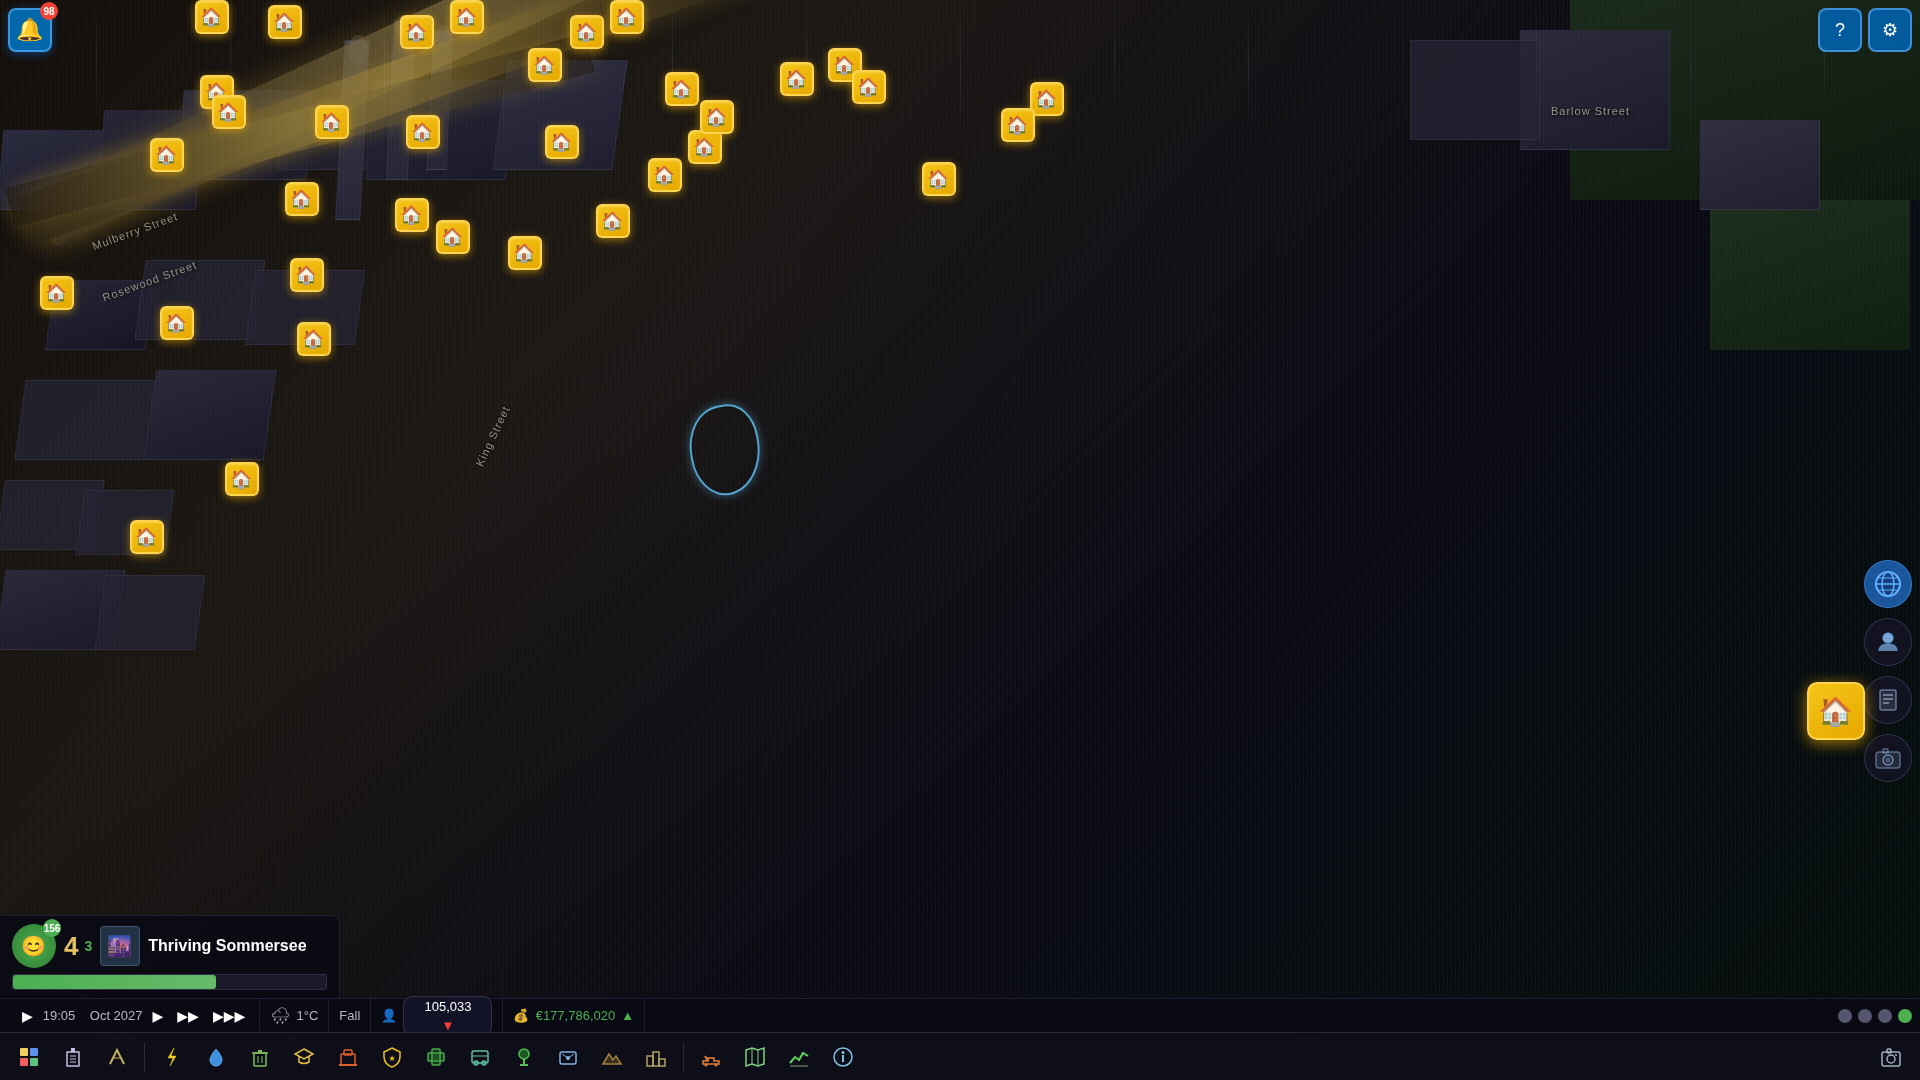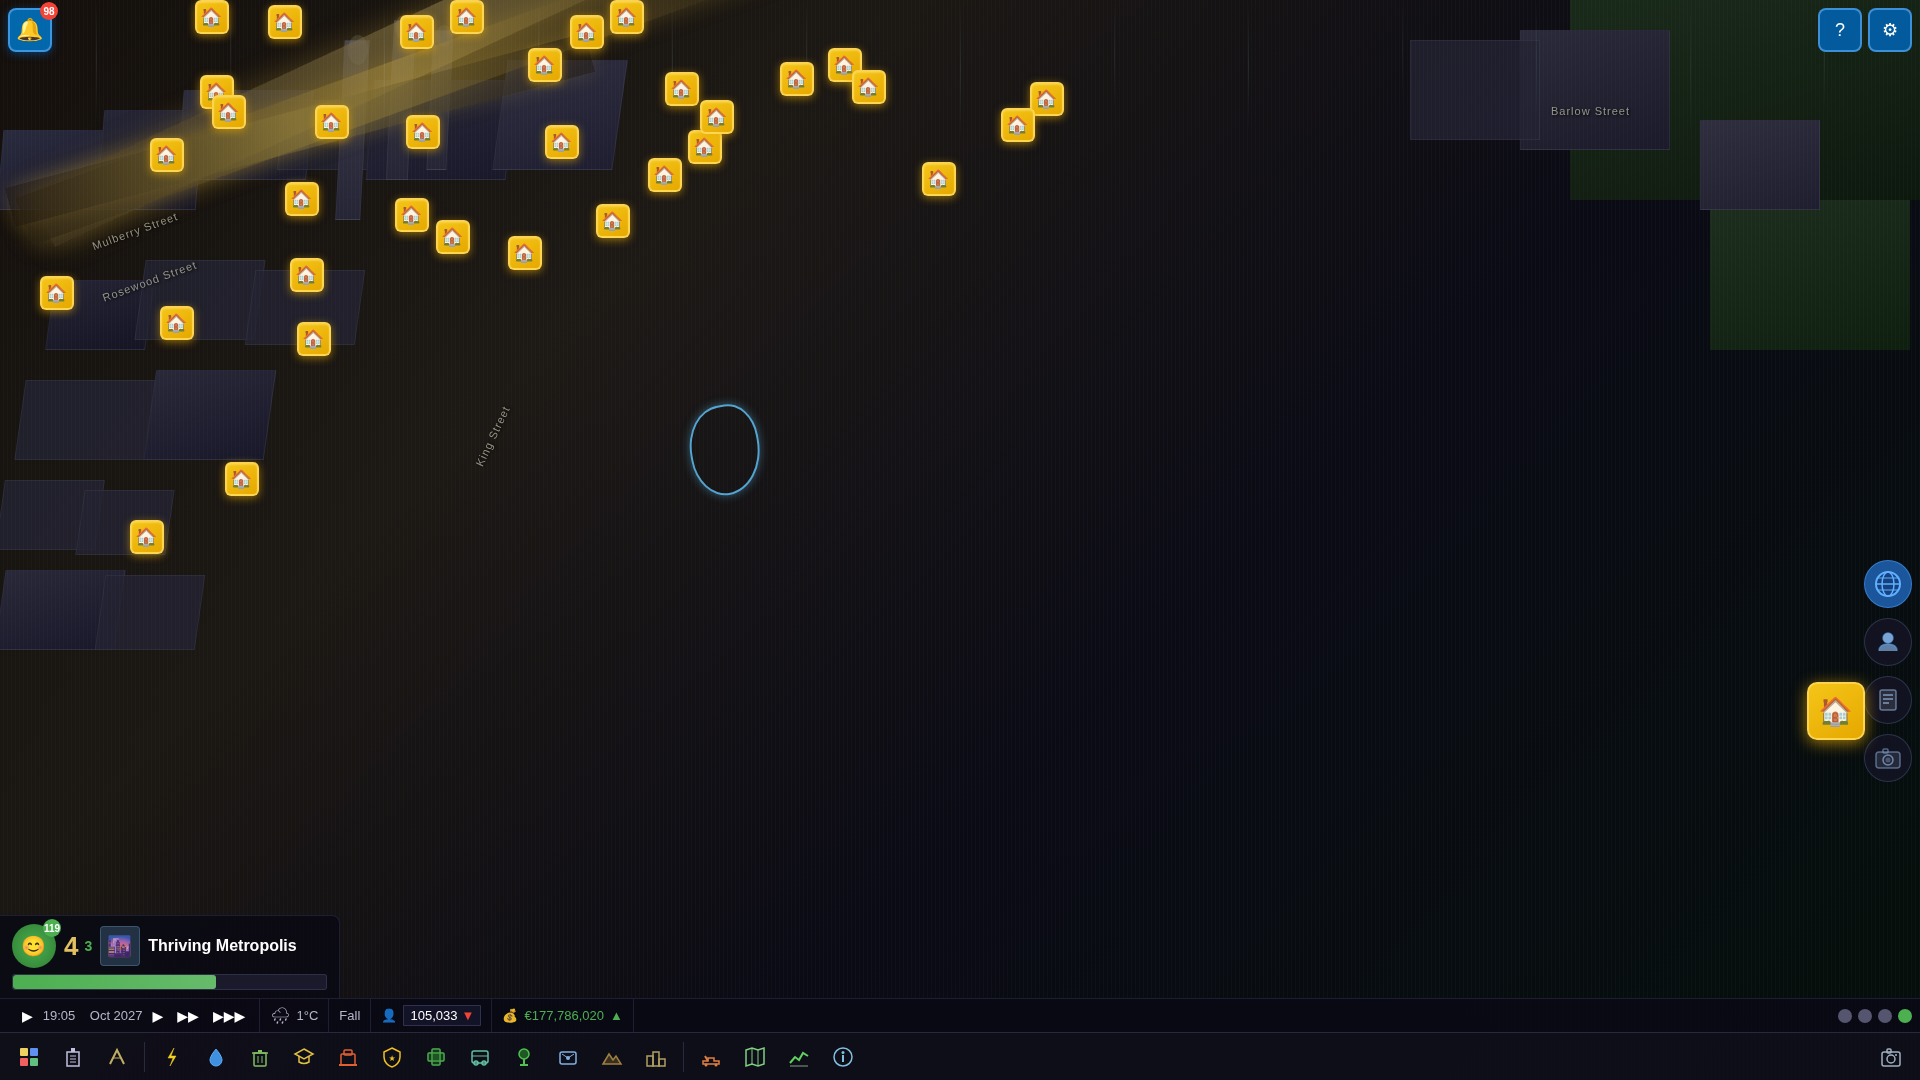--- a/index.html
+++ b/index.html
@@ -420,28 +420,29 @@
 
     
     .weather-icon {
       font-size: 16px;
     }
 
     
     .pop-dropdown {
       background: rgba(20,20,40,0.95);
       border: 1px solid rgba(80,80,120,0.5);
-      border-radius: 1px;
-      padding: 2px 6px;
+      border-radius: 9px;
+      padding: 2px 20px;
       color: white;
       font-size: 13px;
       cursor: pointer;
       display: flex;
       align-items: center;
       gap: 4px;
+      flex-direction: column;
     }
 
     .green-arrow { color: #4caf50; }
     .red-arrow { color: #f44336; }
 
     
     .budget-positive {
       color: #4caf50;
     }
 
@@ -700,32 +701,32 @@
     </svg>
   </div>
 </div>
 
 <div class="large-demand-icon">🏠</div>
 
 <div class="city-info">
   <div class="city-info-top">
     <div style="position:relative;">
       <div class="happiness-icon">😊
-        <div class="notification-badge" style="background:#4caf50;top:-5px;right:-5px;">119</div>
+        <div class="notification-badge" style="background:#4caf50;top:-5px;right:-5px;">156</div>
       </div>
     </div>
     <div class="city-level">
       <div class="level-badge">
         <span class="level-num">4</span>
         <span style="color:#4caf50;font-size:14px;font-weight:bold;">3</span>
       </div>
     </div>
     <div class="city-thumb">🌆</div>
     <div style="flex:1;">
-      <div class="city-name">Thriving Metropolis</div>
+      <div class="city-name">Thriving Sommersee</div>
     </div>
   </div>
   <div class="demand-bars">
     <div class="demand-bar-container">
       <div class="demand-bar-fill" style="width:65%;"></div>
     </div>
   </div>
 </div>
 
 <div class="status-bar">

